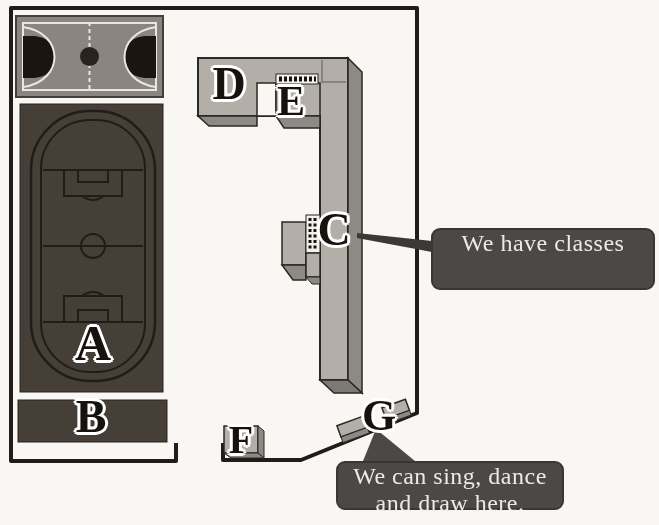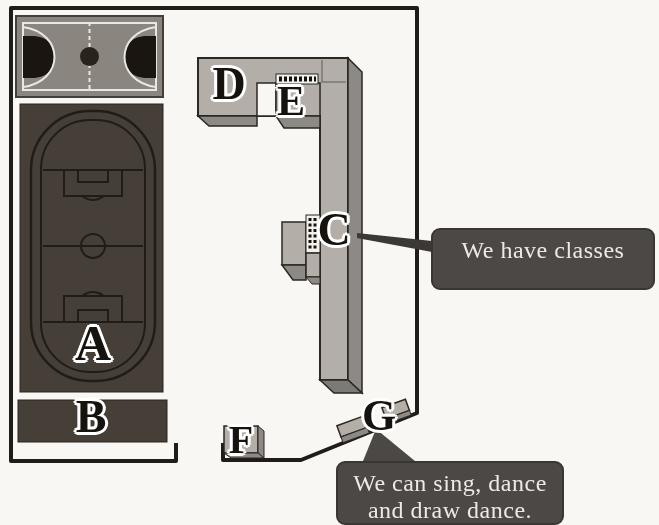--- a/index.html
+++ b/index.html
@@ -27,26 +27,26 @@
   .bubble{
     position:absolute;
     background:var(--bubble_bg,#4c4845);
     color:var(--bubble_text,#eceae5);
     border:2px solid #3a3633;
     border-radius:9px;
     text-align:center;
     font-size:24px;
     line-height:27px;
     letter-spacing:.5px;
-    padding-top:7px;
+    padding-top:0;
     box-sizing:border-box;
   }
   .bubble span{display:block;}
   .bubble1{left:431px;top:228px;width:224px;height:62px;}
-  .bubble2{left:336px;top:461px;width:228px;height:64px;}
+  .bubble2{left:336px;top:461px;width:228px;height:49px;}
 
   .blabel{
     position:absolute;
     transform:translate(-50%,-50%);
     font-weight:bold;
     color:#16130f;
     line-height:1;
     text-shadow:
       -3px 0 0 #fff, 3px 0 0 #fff, 0 -3px 0 #fff, 0 3px 0 #fff,
       -2px -2px 0 #fff, 2px -2px 0 #fff, -2px 2px 0 #fff, 2px 2px 0 #fff;
@@ -139,21 +139,21 @@
 
     <path class="fconn" d="M 357 233 L 432 241 L 432 252 L 357 238 Z"></path>
     <path class="fbub" d="M 376 429 L 421 466 L 361 466 Z"></path>
   </svg>
 
   <div class="bubble bubble1">
     <span>We have classes</span>
   </div>
   <div class="bubble bubble2">
     <span>We can sing, dance</span>
-    <span>and draw dance.</span>
+    <span>and draw here.</span>
   </div>
 
   <div class="blabel" style="left:93px;top:343px;font-size:50px">A</div>
   <div class="blabel" style="left:91px;top:417px;font-size:46px">B</div>
   <div class="blabel" style="left:334px;top:230px;font-size:46px">C</div>
   <div class="blabel" style="left:229px;top:84px;font-size:46px">D</div>
   <div class="blabel" style="left:291px;top:101px;font-size:42px">E</div>
   <div class="blabel" style="left:241px;top:440px;font-size:40px">F</div>
   <div class="blabel" style="left:379px;top:416px;font-size:44px">G</div>
 

